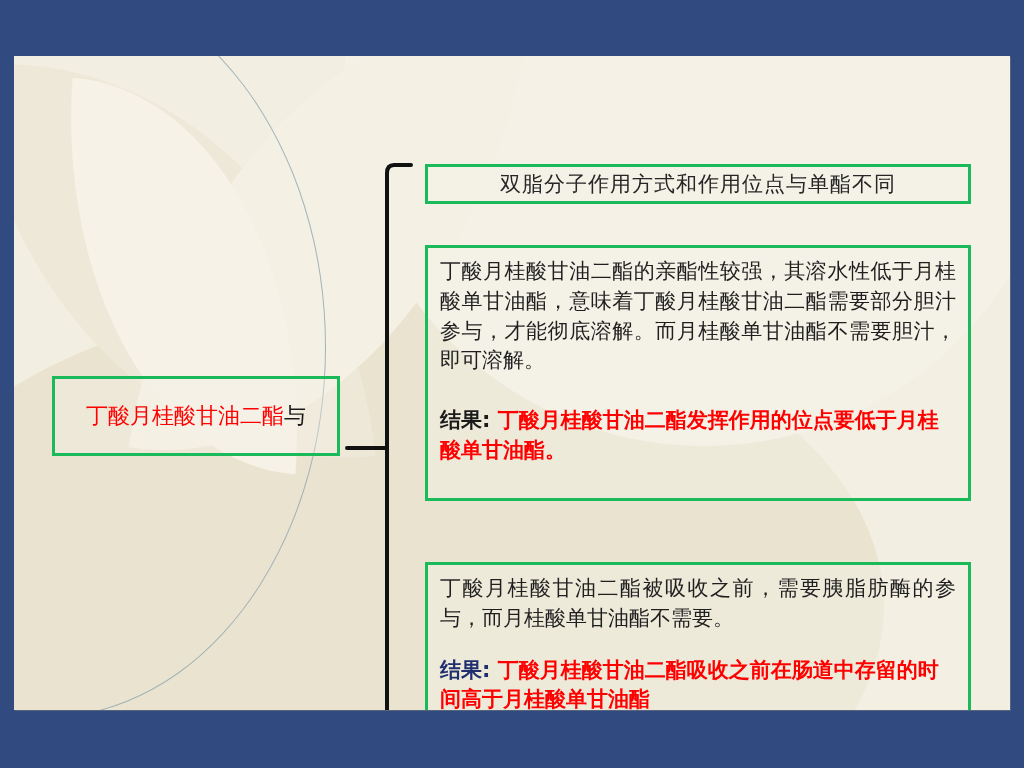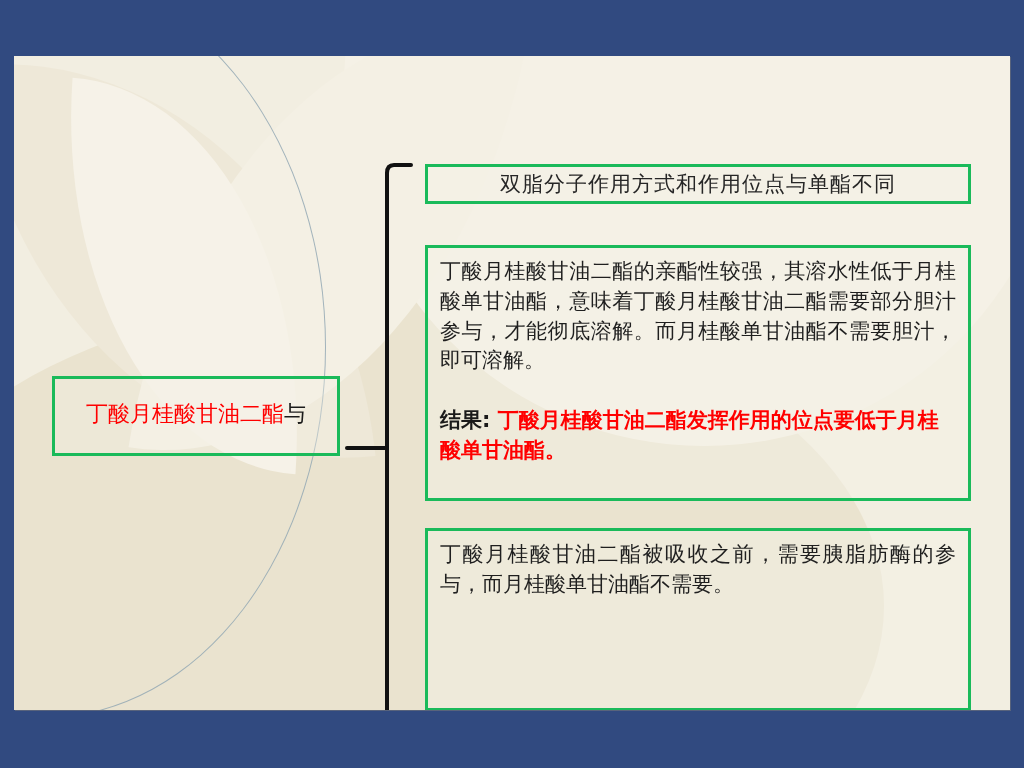--- a/index.html
+++ b/index.html
@@ -63,40 +63,40 @@
   
   .label-box{
     position:absolute;left:38px;top:320px;width:288px;height:80px;
     border:3px solid #1aba5a;
     background:rgba(244,240,228,.35);
     display:flex;flex-direction:column;justify-content:center;
     box-sizing:border-box;
   }
   .label-line{
     font-size:22px;line-height:1.35;text-align:center;white-space:nowrap;
-    font-family:Liberation Mono, monospace;
+    font-family:Liberation Sans, sans-serif;
   }
   .c-red{color:#ff0000;}
   .c-blue{color:#4a6fc4;}
   .c-dark{color:#1a1a1a;}
   .c-navy{color:#1f2f6e;}
 
   
   .bracket{position:absolute;left:330px;top:100px;width:72px;height:585px;}
 
   
   .box{
     position:absolute;left:411px;
     border:3px solid #1aba5a;
     background:rgba(245,241,230,.45);
     box-sizing:border-box;
   }
   #box-title{top:108px;width:546px;height:40px;display:flex;align-items:center;justify-content:center;}
   #box-second{top:189px;width:546px;height:256px;padding:9px 12px 0 12px;}
-  #box-third{top:472px;width:546px;height:183px;padding:9px 12px 0 12px;}
+  #box-third{top:506px;width:546px;height:183px;padding:9px 12px 0 12px;}
 
   .title-text{font-size:21px;color:#262626;letter-spacing:1px;}
 
   .para{
     font-size:21px;line-height:1.42;color:#1f1f1f;
     text-align:justify;text-justify:inter-ideograph;
     margin:0;
   }
   .result{
     font-size:21px;line-height:1.40;margin:0;font-weight:bold;
@@ -139,16 +139,20 @@
       <div class="spacer-lg"></div>
       <p class="result">
         <span class="c-dark">结果:</span>
         <span class="c-red">丁酸月桂酸甘油二酯发挥作用的位点要低于月桂酸单甘油酯。</span>
       </p>
     </div>
 
     <div class="box" id="box-third">
       <p class="para">丁酸月桂酸甘油二酯被吸收之前，需要胰脂肪酶的参与，而月桂酸单甘油酯不需要。</p>
       <div class="spacer-sm"></div>
+      <p class="result">
+        <span class="c-navy">结果:</span>
+        <span class="c-red">丁酸月桂酸甘油二酯吸收之前在肠道中存留的时间高于月桂酸单甘油酯</span>
+      </p>
     </div>
 
   </div>
 </div>
 
 </body></html>

